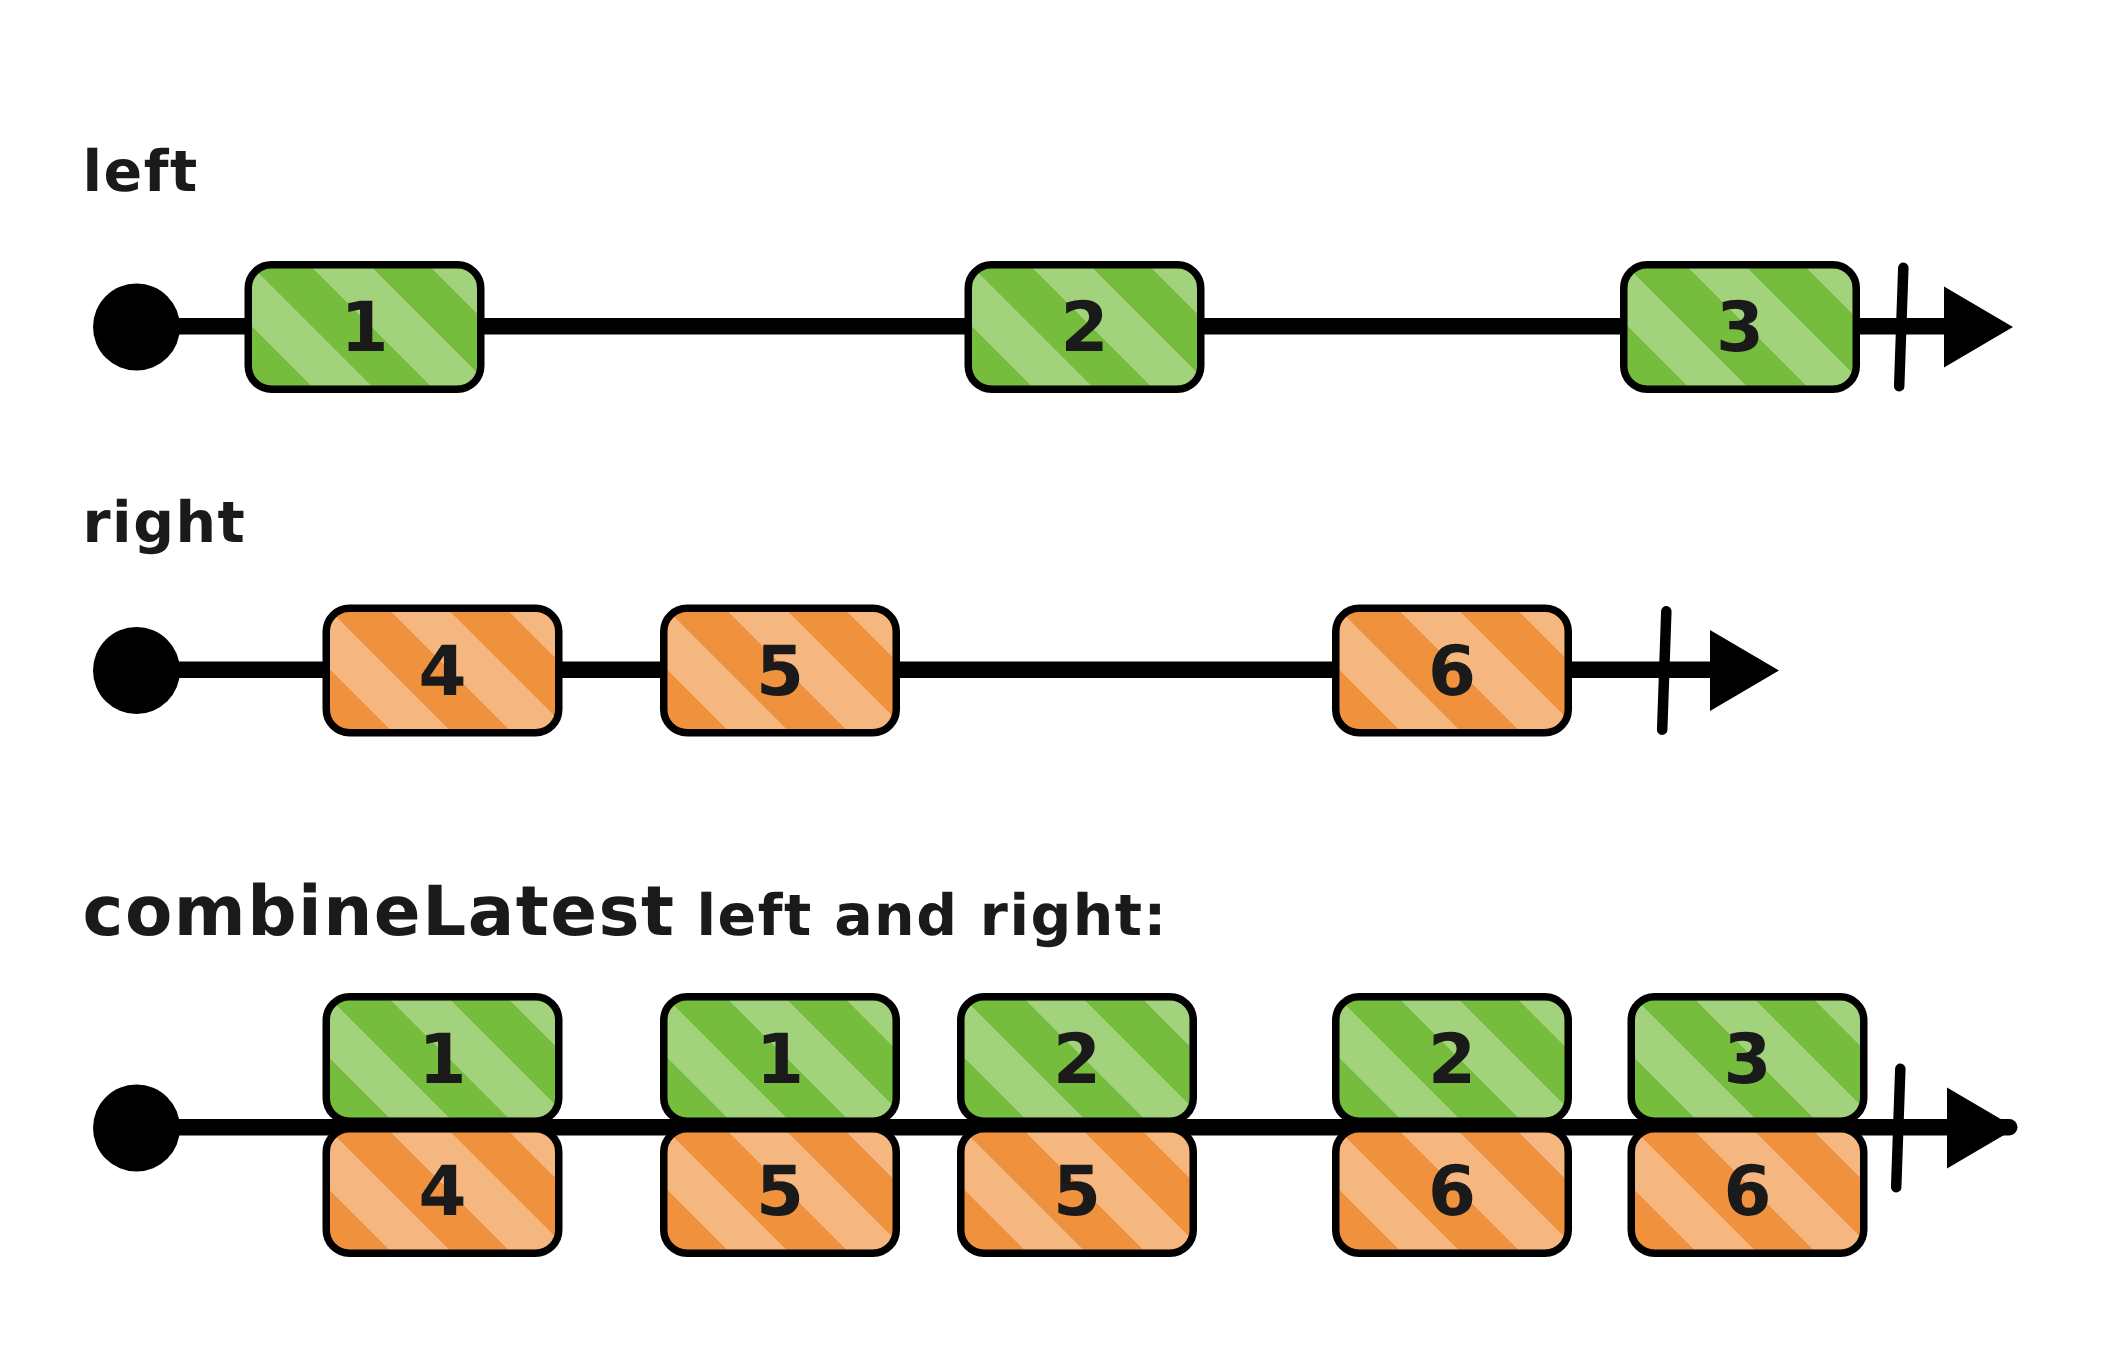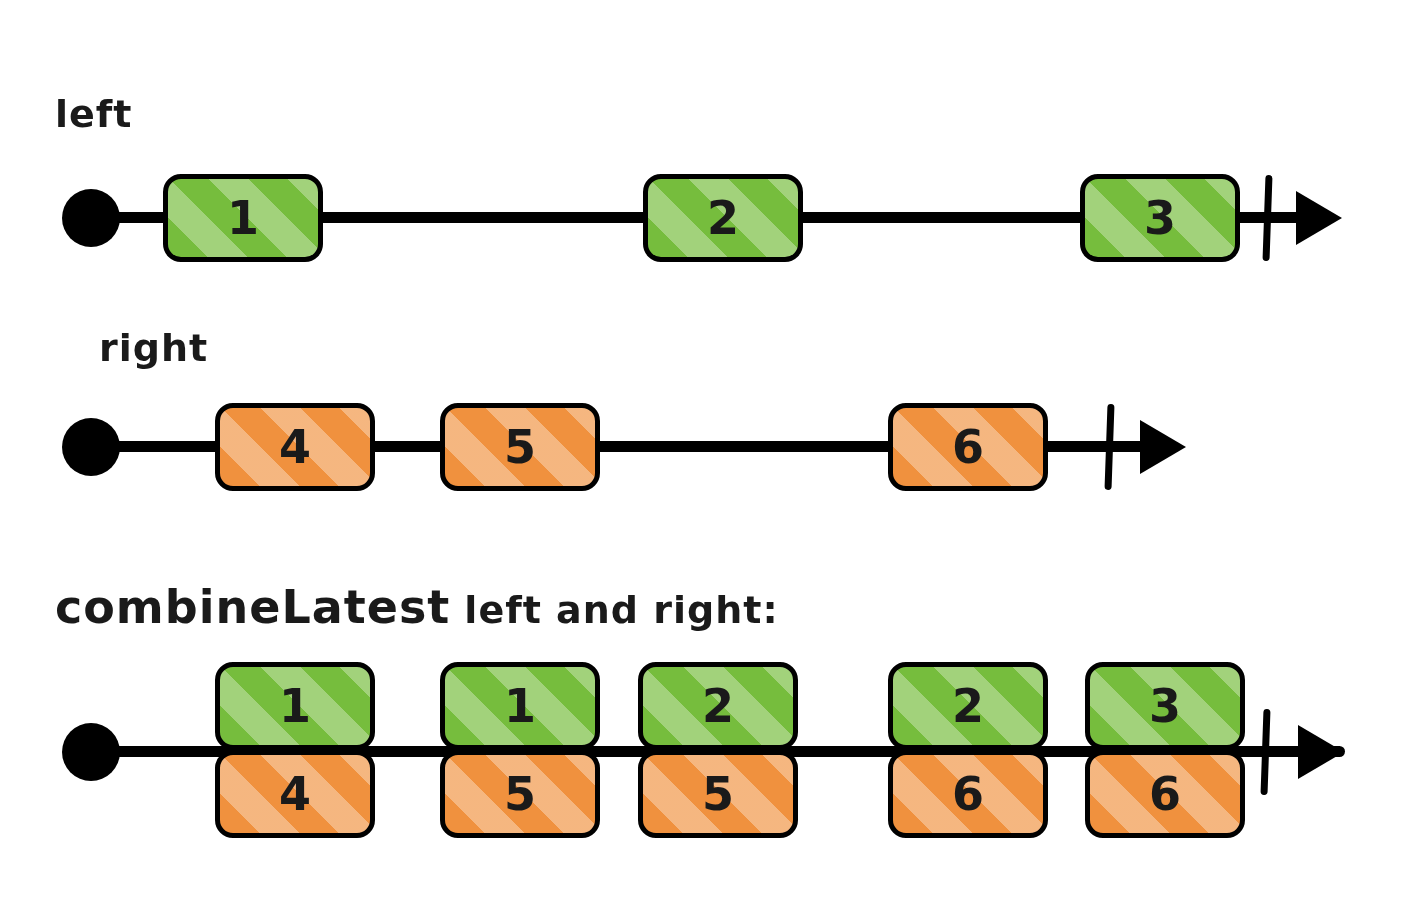--- a/index.html
+++ b/index.html
@@ -115,21 +115,21 @@
       <span class="val">1</span>
     </div>
     <div class="box green" style="left:643px; top:174px;">
       <span class="val">2</span>
     </div>
     <div class="box green" style="left:1080px; top:174px;">
       <span class="val">3</span>
     </div>
   </div>
 
-  <div class="stream-label" style="left:55px; top:326px;margin-left:44px;">right</div>
+  <div class="stream-label" style="left:55px; top:326px;">right</div>
 
   <div>
     <div class="tl-line" style="left:91px; top:441px; width:1084px;"></div>
     <div class="tl-dot" style="left:62px; top:418px;"></div>
     <div class="tl-tick" style="left:1106px; top:404px;"></div>
     <div class="tl-arrow" style="left:1140px; top:420px;"></div>
 
     <div class="box orange" style="left:215px; top:403px;">
       <span class="val">4</span>
     </div>

